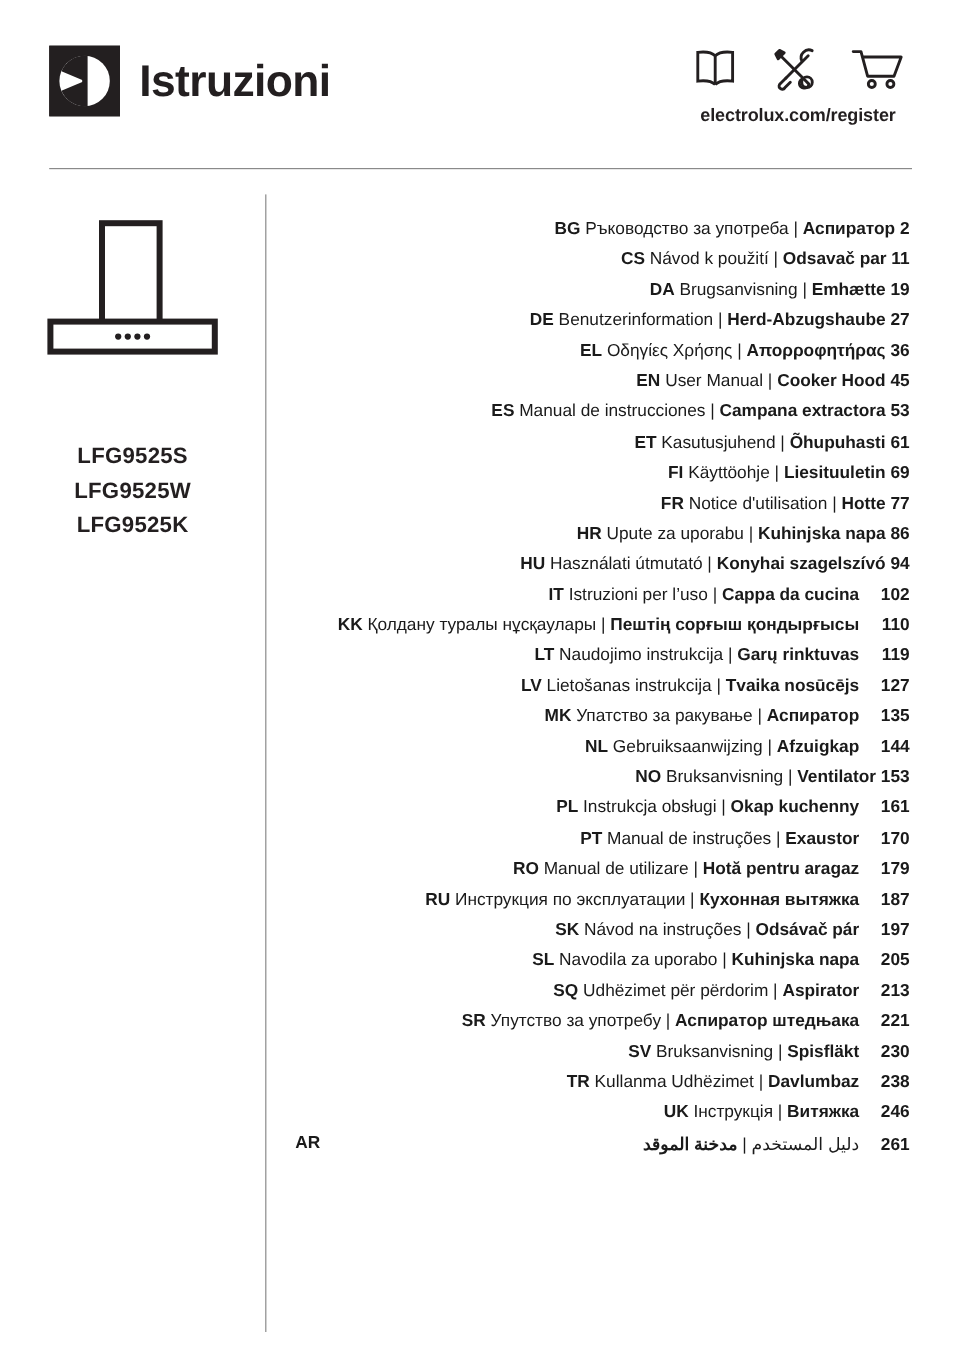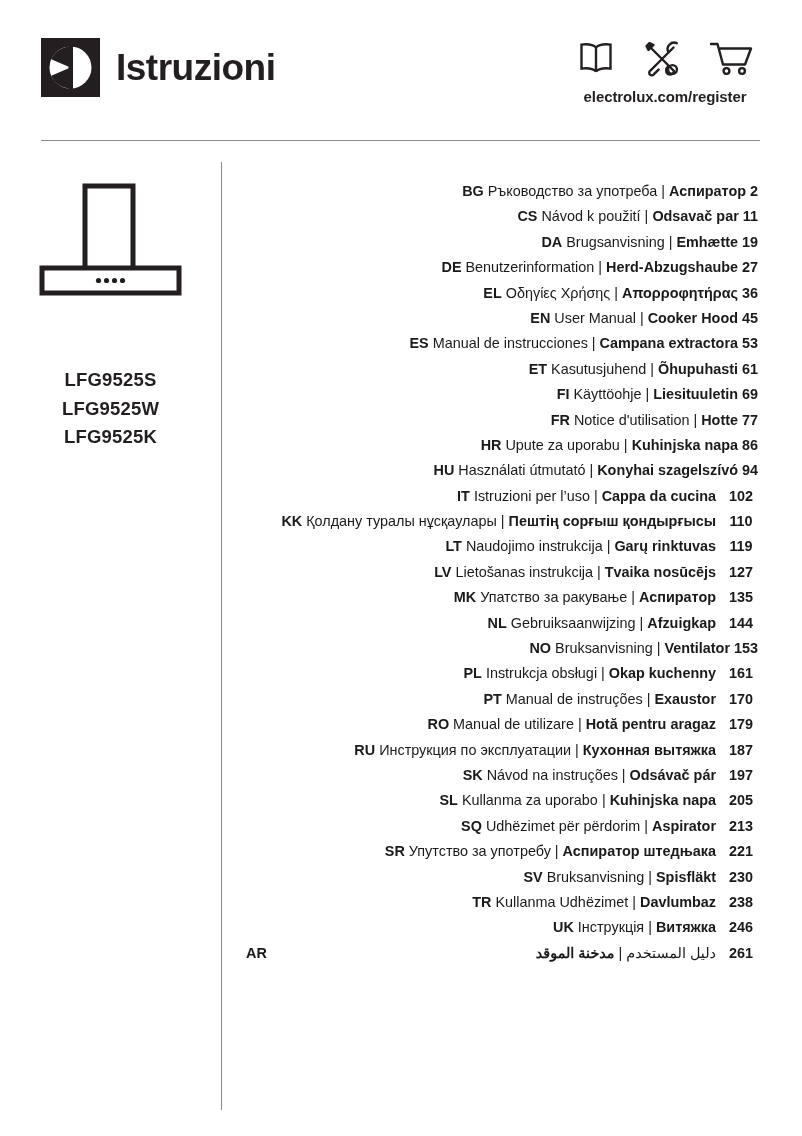--- a/index.html
+++ b/index.html
@@ -134,21 +134,21 @@
   .code {
     font-weight: bold;
   }
   .desc { font-weight: normal; }
   .sep { font-weight: normal; }
   .prod { font-weight: bold; }
   .pg-inline { font-weight: bold; }
   .pg-right {
     flex: 0 0 auto;
     font-weight: bold;
-    text-align: center;
+    text-align: right;
     min-width: 34px;
     padding-left: 8px;
   }
   .ar-row .lang-text {
     text-align: right;
     direction: rtl;
   }
   .ar-code {
     position: absolute;
     left: 0;
@@ -313,21 +313,21 @@
     </div>
     <div class="lang-row">
       <span class="lang-text"><span class="code">RU</span> <span class="desc">Инструкция по эксплуатации</span><span class="sep"> | </span><span class="prod">Кухонная вытяжка</span></span>
       <span class="pg-right">187</span>
     </div>
     <div class="lang-row">
       <span class="lang-text"><span class="code">SK</span> <span class="desc">Návod na instruções</span><span class="sep"> | </span><span class="prod">Odsávač pár</span></span>
       <span class="pg-right">197</span>
     </div>
     <div class="lang-row">
-      <span class="lang-text"><span class="code">SL</span> <span class="desc">Kullanma za uporabo</span><span class="sep"> | </span><span class="prod">Kuhinjska napa</span></span>
+      <span class="lang-text"><span class="code">SL</span> <span class="desc">Navodila za uporabo</span><span class="sep"> | </span><span class="prod">Kuhinjska napa</span></span>
       <span class="pg-right">205</span>
     </div>
     <div class="lang-row">
       <span class="lang-text"><span class="code">SQ</span> <span class="desc">Udhëzimet për përdorim</span><span class="sep"> | </span><span class="prod">Aspirator</span></span>
       <span class="pg-right">213</span>
     </div>
     <div class="lang-row">
       <span class="lang-text"><span class="code">SR</span> <span class="desc">Упутство за употребу</span><span class="sep"> | </span><span class="prod">Аспиратор штедњака</span></span>
       <span class="pg-right">221</span>
     </div>

